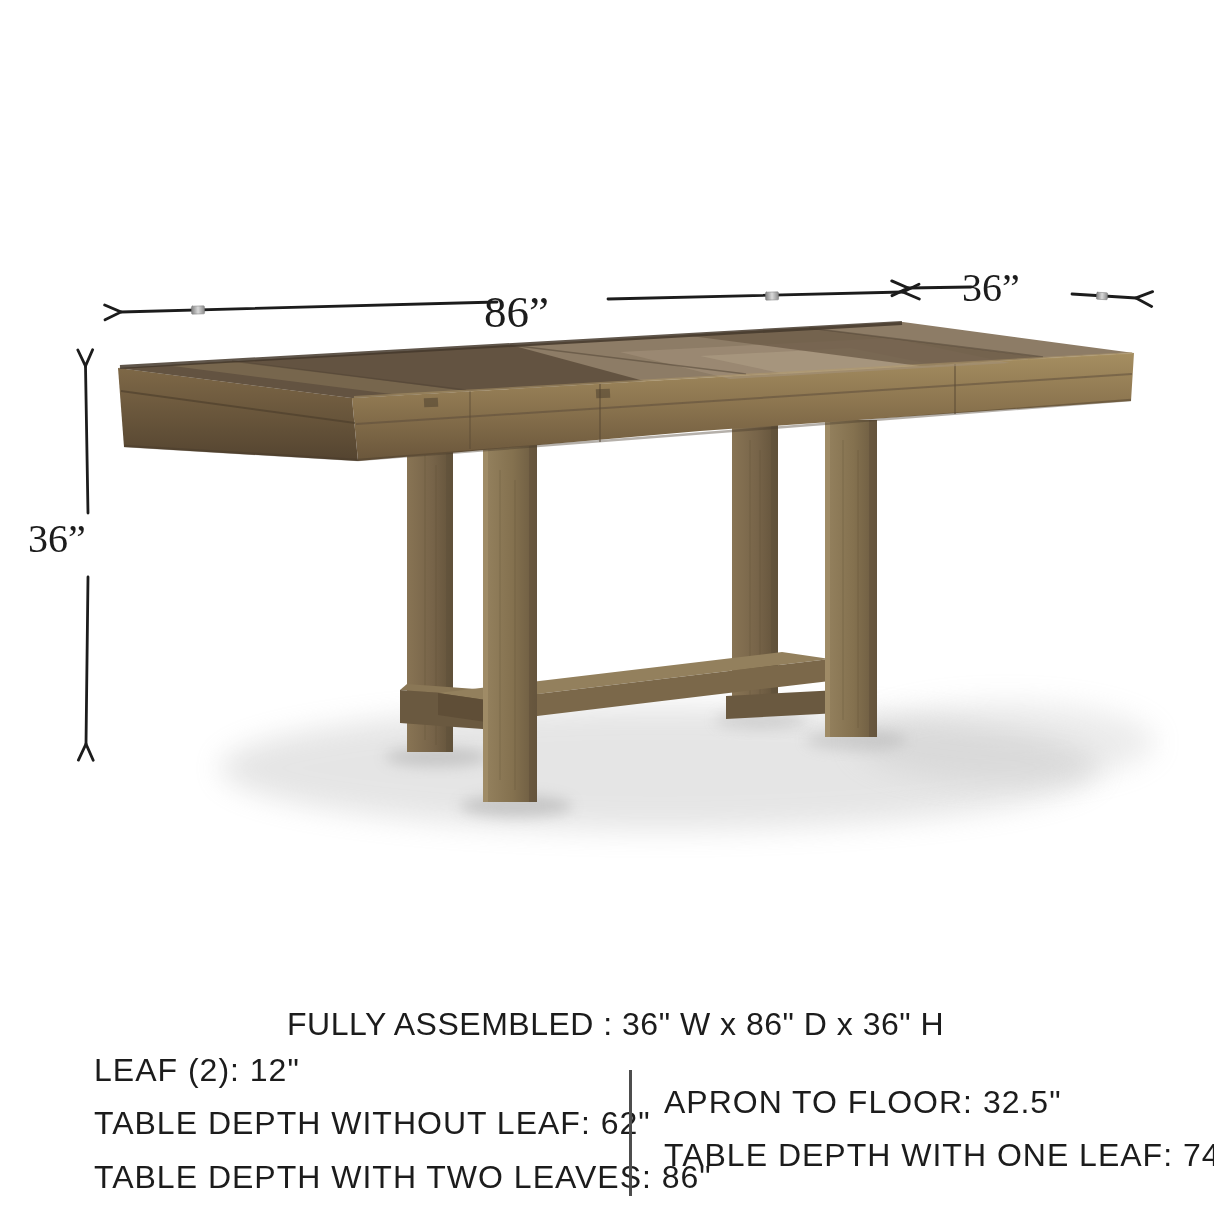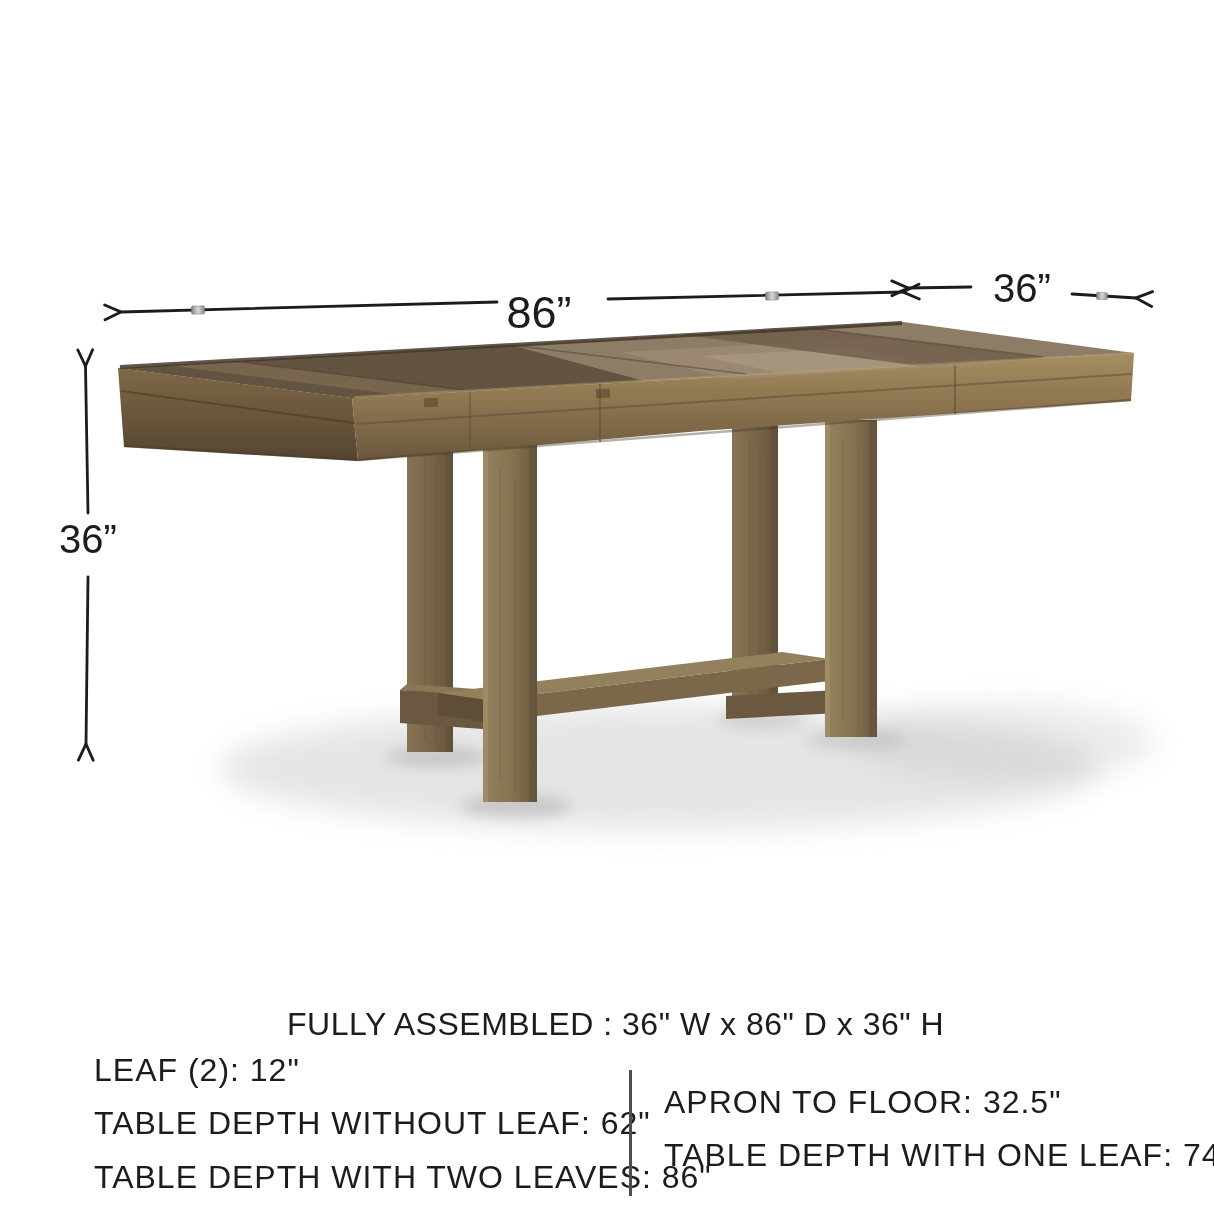--- a/index.html
+++ b/index.html
@@ -4,22 +4,22 @@
 <style>
   html,body{margin:0;padding:0;background:#fff;}
   .canvas{
     position:relative;width:1214px;height:1214px;overflow:hidden;
     background:var(--background,#fff);
     font-family:"Liberation Sans", sans-serif;
   }
   .canvas svg{position:absolute;left:0;top:0;}
   .dim-label{
     position:absolute;color:var(--text,#1c1c1c);
-    text-align:center;line-height:1;white-space:nowrap;
-    font-family:Liberation Sans, sans-serif;
+    line-height:1;white-space:nowrap;
+    font-family:Liberation Serif, serif;
   }
   .dim-label.len{left:484px;top:290px;width:110px;font-size:45px;}
   .dim-label.dep{left:962px;top:268px;width:120px;font-size:40px;}
   .dim-label.hgt{left:28px;top:519px;width:120px;font-size:40px;}
   .spec{
     position:absolute;color:var(--text,#1c1c1c);white-space:nowrap;
     font-size:32px;letter-spacing:1px;line-height:1;
   }
   .spec.headline{left:287px;top:1008px;letter-spacing:.5px;}
   .spec.l0{left:94px;top:1054px;}

